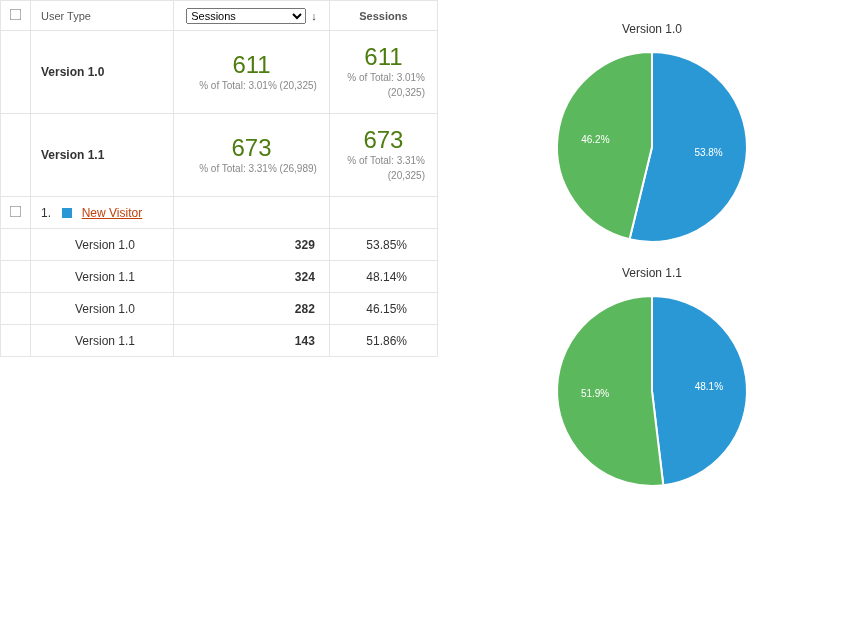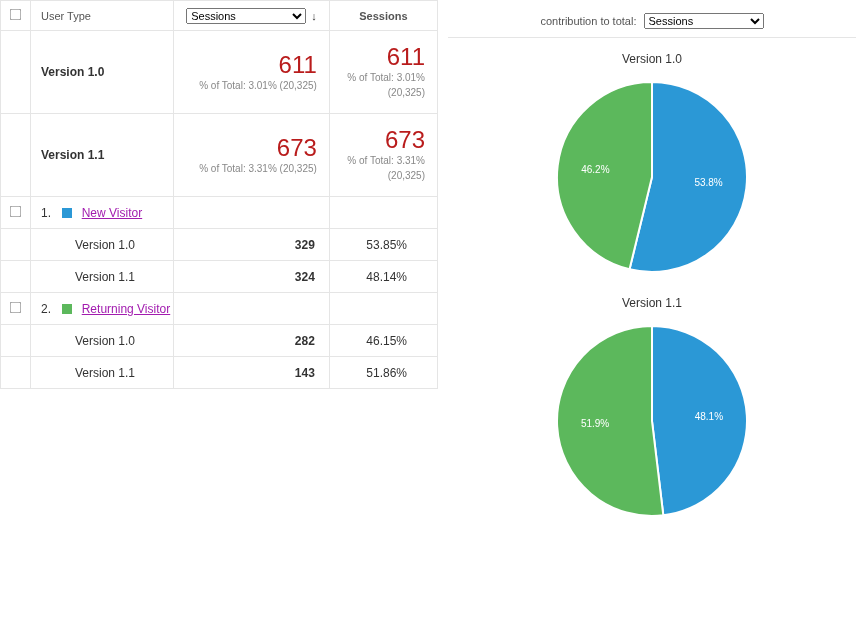--- a/index.html
+++ b/index.html
@@ -32,25 +32,25 @@
   .col-type { width: 194px; text-align: left; padding-left: 10px; }
   .col-sess1 { width: 172px; }
   .col-sess2 { width: 140px; }
   .th-sessions select {
     font-size: 11px;
     width: 120px;
   }
   .sort-arrow { margin-left: 2px; color: #333; }
   .summary-row td { padding: 14px 12px; }
   .summary-row .label-cell { font-weight: bold; font-size: 12px; color: #333; padding-left: 10px; }
-  .big-num { font-size: 24px; color: #b91c1c; text-align: right; display: block; line-height: 1; }
+  .big-num { font-size: 24px; color: #4d7c0f; text-align: center; display: block; line-height: 1; }
   .sub-text { font-size: 10px; color: #888; text-align: right; display: block; margin-top: 2px; line-height: 1.3; }
   .cat-row td { height: 32px; }
   .cat-row .label-cell { padding-left: 10px; }
-  .cat-label { color: #a21caf; font-size: 12px; }
+  .cat-label { color: #c2410c; font-size: 12px; }
   .cat-num { color: #333; margin-right: 6px; }
   .swatch { display: inline-block; width: 10px; height: 10px; margin: 0 6px 0 2px; vertical-align: middle; }
   .swatch-blue { background: #2b98d6; }
   .swatch-green { background: #5cb85c; }
   .data-row td { height: 32px; }
   .data-row .label-cell { padding-left: 44px; font-size: 12px; color: #333; }
   .num-cell { text-align: right; padding-right: 14px; font-weight: bold; font-size: 12px; }
   .pct-cell { text-align: right; padding-right: 30px; font-size: 12px; }
   input[type="checkbox"] { margin: 0; }
   .checkbox-sm { transform: scale(0.9); }
@@ -104,21 +104,21 @@
             <span class="big-num">611</span>
             <span class="sub-text">% of Total: 3.01%</span>
             <span class="sub-text">(20,325)</span>
           </td>
         </tr>
         <tr class="summary-row">
           <td class="col-check"></td>
           <td class="label-cell">Version 1.1</td>
           <td>
             <span class="big-num">673</span>
-            <span class="sub-text">% of Total: 3.31% (20,325)</span>
+            <span class="sub-text">% of Total: 3.31% (26,989)</span>
           </td>
           <td>
             <span class="big-num">673</span>
             <span class="sub-text">% of Total: 3.31%</span>
             <span class="sub-text">(20,325)</span>
           </td>
         </tr>
 
         <tr class="cat-row">
           <td class="col-check"><input type="checkbox" class="checkbox-sm" style=""></td>
@@ -136,53 +136,37 @@
           <td class="num-cell">329</td>
           <td class="pct-cell">53.85%</td>
         </tr>
         <tr class="data-row">
           <td class="col-check"></td>
           <td class="label-cell">Version 1.1</td>
           <td class="num-cell">324</td>
           <td class="pct-cell">48.14%</td>
         </tr>
 
-        <tr class="cat-row">
-          <td class="col-check"><input type="checkbox" class="checkbox-sm" style=""></td>
-          <td class="label-cell">
-            <span class="cat-num">2.</span>
-            <span class="swatch swatch-green"></span>
-            <a href="#" class="cat-label">Returning Visitor</a>
-          </td>
-          <td></td>
-            <td></td>
-        </tr>
         <tr class="data-row">
           <td class="col-check"></td>
           <td class="label-cell">Version 1.0</td>
           <td class="num-cell">282</td>
           <td class="pct-cell">46.15%</td>
         </tr>
         <tr class="data-row">
           <td class="col-check"></td>
           <td class="label-cell">Version 1.1</td>
           <td class="num-cell">143</td>
           <td class="pct-cell">51.86%</td>
         </tr>
       </tbody>
     </table>
   </div>
 
   <div class="right-panel">
-    <div class="contrib-row">
-      <span>contribution to total:</span>
-      <select>
-        <option>Sessions</option>
-      </select>
-    </div>
 
     <div class="pie-block">
       <div class="pie-title">Version 1.0</div>
       <svg class="pie-svg" width="210" height="210" viewBox="0 0 210 210">
           <path d="M 105 105 L 105 10 A 95 95 0 1 1 82.5325952827462 197.30501462689404 Z" fill="#2b98d6" stroke="#fff" stroke-width="2"></path>
           <path d="M 105 105 L 82.5325952827462 197.30501462689404 A 95 95 0 0 1 104.99999999999999 10 Z" fill="#5cb85c" stroke="#fff" stroke-width="2"></path>
           <text x="161.5943084604794" y="111.78853812540757" text-anchor="middle" dominant-baseline="middle" class="pie-label">53.8%</text>
           <text x="48.40569153952062" y="98.21146187459244" text-anchor="middle" dominant-baseline="middle" class="pie-label">46.2%</text>
         </svg>
     </div>

